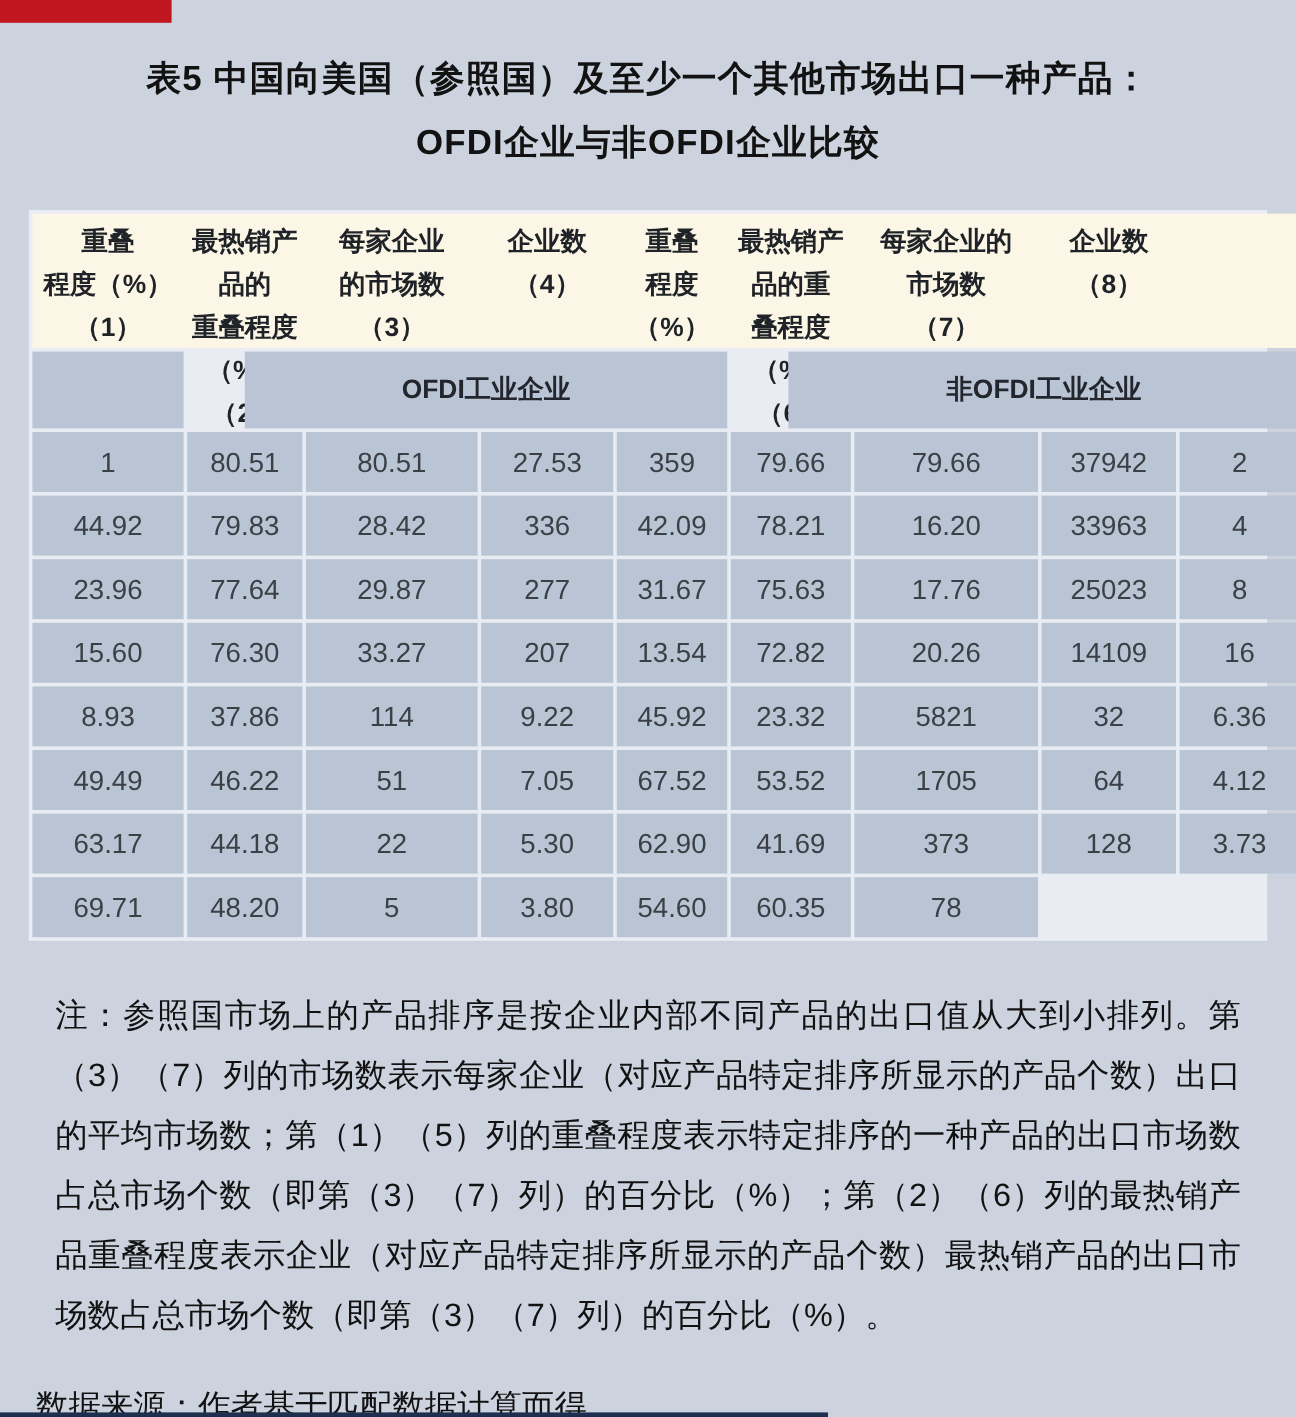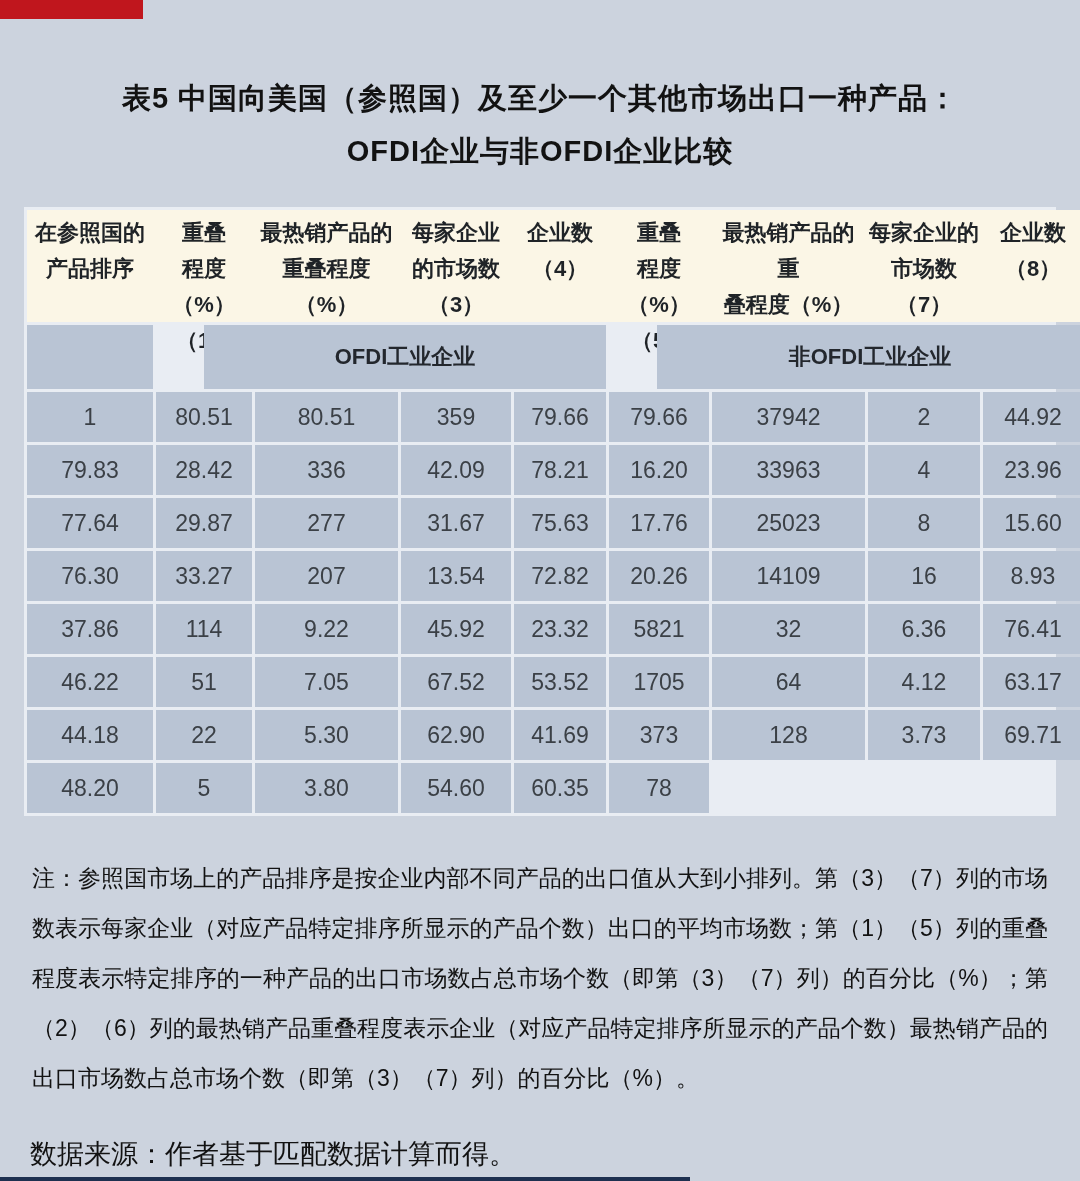--- a/index.html
+++ b/index.html
@@ -29,21 +29,20 @@
     background:var(--accent-red);
   }
   .title{
     padding-top:40px;
     text-align:center;
     font-size:29px;
     font-weight:bold;
     line-height:53px;
     letter-spacing:1px;
     color:var(--text-dark);
-    margin-top:32px;
   }
   .tbl{
     width:1032px;
     margin:29px auto 0;
     display:grid;
     grid-template-columns:var(--cols);
     gap:3px;
     padding:3px;
     background:var(--grid-line);
   }
@@ -74,22 +73,22 @@
   }
   .span4{grid-column:span 4;margin-left:48px;}
   .td{
     height:50px;
     background:var(--cell-bg);
     display:flex;align-items:center;justify-content:center;
     font-size:23px;
     color:var(--text-body);
   }
   .notes{
-    margin:37px 32px 0;
-    font-size:23px;
+    margin:37px 46px 0;
+    font-size:27px;
     line-height:50px;
     text-align:justify;
     color:var(--text-dark);
   }
   .source{
     margin:26px 30px 0;
     font-size:27px;
     line-height:50px;
     color:var(--text-dark);
   }
@@ -104,37 +103,37 @@
 
 <div class="red-bar"></div>
 
 <h1 class="title">
   <span>表5 中国向美国（参照国）及至少一个其他市场出口一种产品：</span><br>
   <span>OFDI企业与非OFDI企业比较</span>
 </h1>
 
 <div class="tbl">
   <div class="tbl-header">
-      <div class="th">在参照国的<br>产品排序</div>
       <div class="th">重叠<br>程度（%）<br>（1）</div>
       <div class="th">最热销产品的<br>重叠程度（%）<br>（2）</div>
       <div class="th">每家企业<br>的市场数<br>（3）</div>
       <div class="th">企业数<br>（4）</div>
       <div class="th">重叠<br>程度（%）<br>（5）</div>
       <div class="th">最热销产品的重<br>叠程度（%）<br>（6）</div>
       <div class="th">每家企业的<br>市场数<br>（7）</div>
       <div class="th">企业数<br>（8）</div>
     </div>
   <div class="group-cell"></div>
   <div class="group-cell span4">OFDI工业企业</div>
   <div class="group-cell span4">非OFDI工业企业</div>
 
 <div class="td">1</div>
     <div class="td">80.51</div>
     <div class="td">80.51</div>
+    <div class="td">27.53</div>
     <div class="td">359</div>
     <div class="td">79.66</div>
     <div class="td">79.66</div>
     <div class="td">37942</div>
     <div class="td">2</div>
     <div class="td">44.92</div>
     <div class="td">79.83</div>
     <div class="td">28.42</div>
     <div class="td">336</div>
     <div class="td">42.09</div>
@@ -162,21 +161,21 @@
     <div class="td">16</div>
     <div class="td">8.93</div>
     <div class="td">37.86</div>
     <div class="td">114</div>
     <div class="td">9.22</div>
     <div class="td">45.92</div>
     <div class="td">23.32</div>
     <div class="td">5821</div>
     <div class="td">32</div>
     <div class="td">6.36</div>
-    <div class="td">76.41</div>
+    <div class="td">49.49</div>
     <div class="td">46.22</div>
     <div class="td">51</div>
     <div class="td">7.05</div>
     <div class="td">67.52</div>
     <div class="td">53.52</div>
     <div class="td">1705</div>
     <div class="td">64</div>
     <div class="td">4.12</div>
     <div class="td">63.17</div>
     <div class="td">44.18</div>

